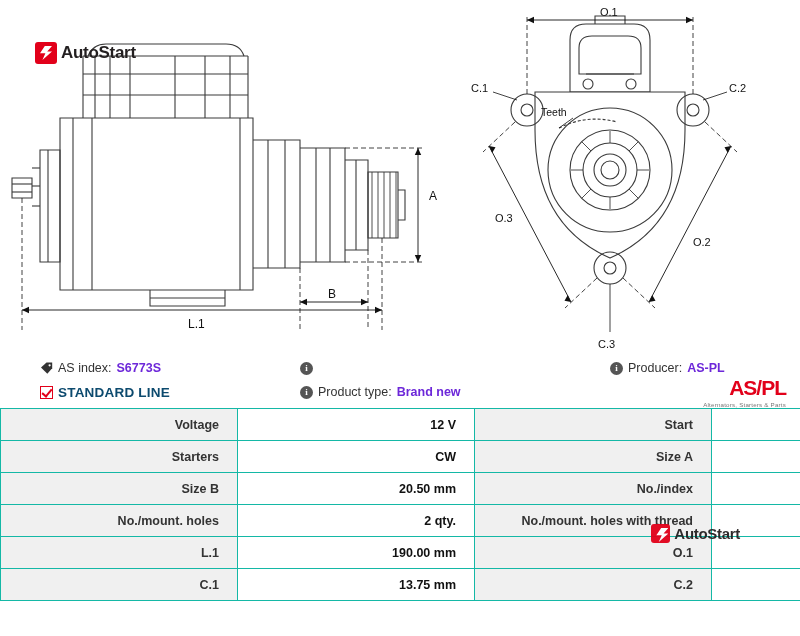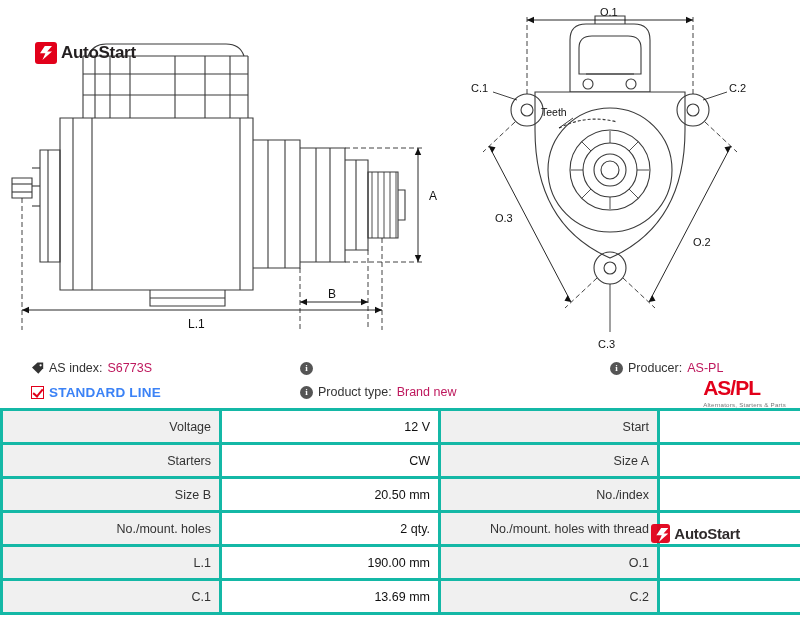--- a/index.html
+++ b/index.html
@@ -57,69 +57,70 @@
     width:800px;
     padding:6px 0 4px 0;
     font-size:12.5px;
   }
   .info-row{
     display:flex;
     align-items:center;
     height:24px;
   }
   .info-col{display:flex;align-items:center;gap:5px;}
-  .c1{width:300px;padding-left:31px;box-sizing:border-box;}
+  .c1{width:300px;padding-left:40px;box-sizing:border-box;}
   .c2{width:310px;}
   .c3{flex:1;}
   .tag-icon{
     display:inline-block;width:13px;height:13px;position:relative;
   }
   .i-icon{
     display:inline-block;width:13px;height:13px;border-radius:50%;
     background:#555;color:#fff;font-size:9px;font-weight:bold;
     text-align:center;line-height:13px;font-family:"Liberation Serif",serif;
     flex:none;
   }
   .lbl{color:#333;}
-  .val{font-weight:normal;color:#be185d;}
+  .val{font-weight:bold;color:#6d28d9;}
   .chk{
     display:inline-block;width:13px;height:13px;border:1.5px solid #e2001a;
     position:relative;box-sizing:border-box;flex:none;
   }
   .chk:after{
     content:"";position:absolute;left:3px;top:0px;width:4px;height:8px;
     border:solid #e2001a;border-width:0 2px 2px 0;transform:rotate(40deg);
   }
-  .std-line{color:#3b82f6;font-weight:bold;font-size:13.5px;letter-spacing:.2px;}
+  .std-line{color:#0c4a6e;font-weight:bold;font-size:13.5px;letter-spacing:.2px;}
 
   .as-pl-logo{
-    position:absolute;right:14px;top:26px;text-align:left;
+    position:absolute;right:14px;top:26px;text-align:right;
   }
   .as-pl-logo .big{
     font-size:21px;font-weight:bold;color:#e2001a;letter-spacing:-1px;
     font-family:"Liberation Sans",sans-serif;
   }
   .as-pl-logo .big .slash{color:#e2001a;}
   .as-pl-logo .sub{
     font-size:6.2px;color:#777;letter-spacing:.2px;margin-top:1px;
   }
 
   
   table.specs{
     border-collapse:collapse;
     width:800px;
     font-size:12.5px;
     table-layout:fixed;
     position:relative;
   }
   table.specs td{
-    border:3px solid #14b8a6;
+    border:1px solid #14b8a6;
     height:27px;
-    padding:2px 8px;
+    padding:2px 18px;
     vertical-align:middle;
+    font-weight:bold;
   }
   td.lab{background:#f0f0f0;text-align:right;color:#333;width:200px;}
   td.vv{background:#ffffff;text-align:right;color:#111;width:200px;margin-top:25px;}
   .tbl-wrap{position:relative;}
 </style>
 </head>
 <body>
 
 <div class="drawings">
 
@@ -386,21 +387,21 @@
         <td class="vv">0 qty.</td>
       </tr>
       <tr>
         <td class="lab">L.1</td>
         <td class="vv">190.00 mm</td>
         <td class="lab">O.1</td>
         <td class="vv">110.00 mm</td>
       </tr>
       <tr>
         <td class="lab">C.1</td>
-        <td class="vv">13.69 mm</td>
+        <td class="vv">13.75 mm</td>
         <td class="lab">C.2</td>
         <td class="vv">11.50 mm</td>
       </tr>
     </tbody>
   </table>
 </div>
 
 <div class="watermark">
   <span class="logo-mark"></span>
   <span class="logo-text"><span>Auto</span><span>Start</span></span>

